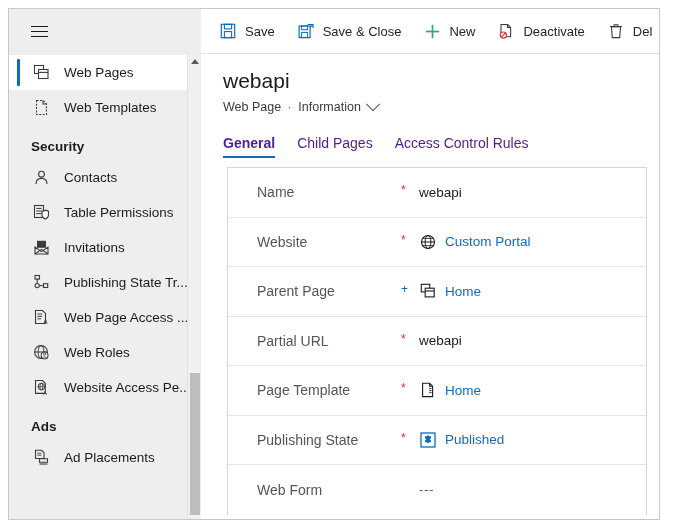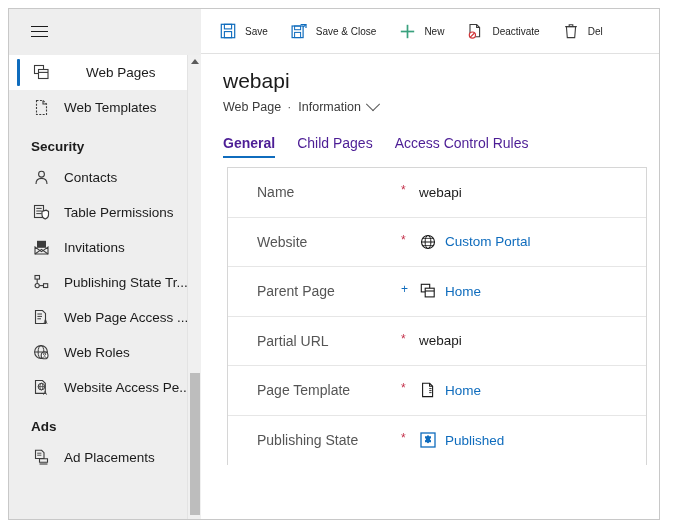--- a/index.html
+++ b/index.html
@@ -54,21 +54,20 @@
     align-items: center;
     padding-left: 22px;
     box-sizing: border-box;
     position: relative;
     cursor: pointer;
     color: #1b1b1b;
     font-size: 13.5px;
   }
   .nav-item.selected {
     background: #ffffff;
-    gap: 22px;
   }
   .nav-item.selected::before {
     content: "";
     position: absolute;
     left: 8px; top: 4px;
     width: 3px; height: 27px;
     background: #0f6cbd;
     border-radius: 1px;
   }
   .nav-icon {
@@ -131,21 +130,21 @@
     align-items: center;
     padding-left: 18px;
     box-sizing: border-box;
     overflow: hidden;
     white-space: nowrap;
   }
   .cmd {
     display: flex;
     align-items: center;
     margin-right: 22px;
-    font-size: 10px;
+    font-size: 13px;
     color: #242424;
     cursor: pointer;
     flex: 0 0 auto;
   }
   .cmd-icon {
     width: 18px; height: 18px;
     margin-right: 8px;
     display: flex; align-items: center; justify-content: center;
   }
   .cmd-icon svg { display: block; }
@@ -548,18 +547,23 @@
             <span class="vicon">
               <svg width="16" height="16" viewBox="0 0 16 16">
                 <rect x="1" y="1" width="14" height="14" fill="none" stroke="#0f6cbd" stroke-width="1.3"></rect>
                 <path d="M5 4.2 H7 A1 1 0 0 1 9 4.2 H11 V6.2 A1 1 0 0 0 11 8.2 V10.2 H9 A1 1 0 0 1 7 10.2 H5 V8.2 A1 1 0 0 0 5 6.2 Z" fill="#0f6cbd"></path>
               </svg>
             </span>
             <span>Published</span>
           </div>
         </div>
 
+        <div class="row">
+          <div class="field-label">Web Form</div>
+          <div class="req"></div>
+          <div class="field-value muted">---</div>
+        </div>
 
       </div>
     </div>
 
   </div>
 </div>
 
 </body></html>

